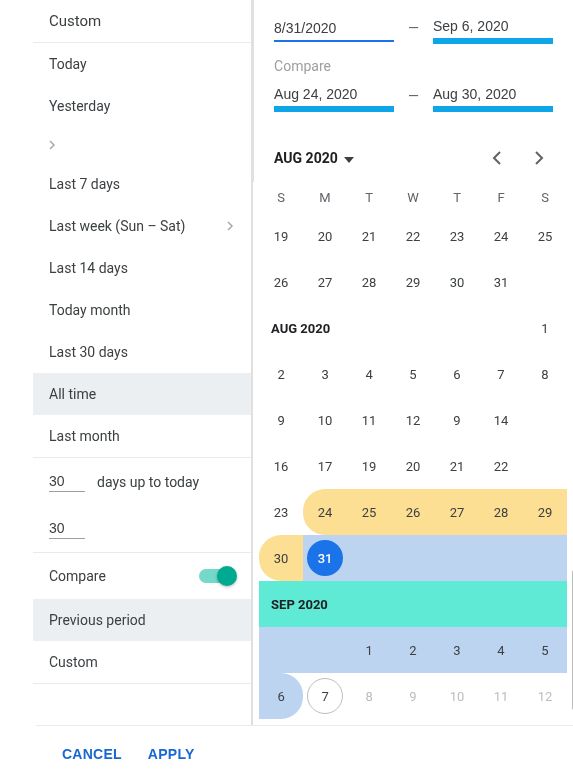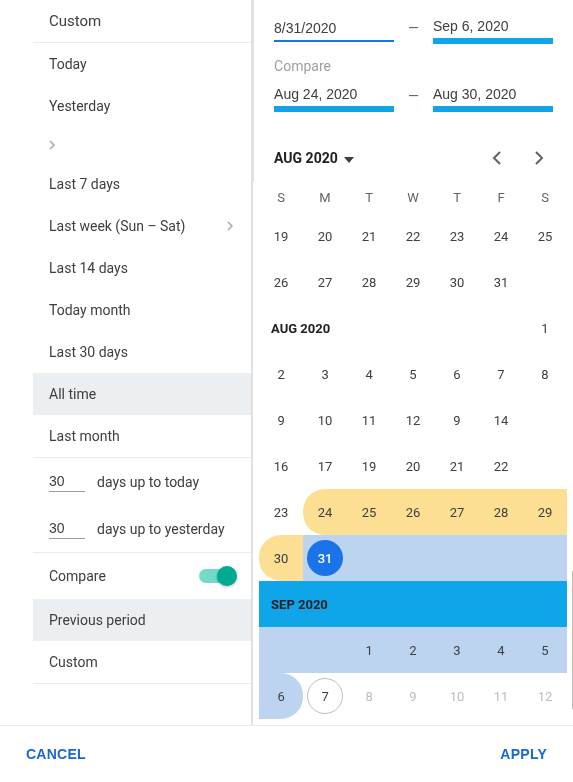--- a/index.html
+++ b/index.html
@@ -186,24 +186,25 @@
     height: 46px;
   }
   .month-head-row .month-h-cell {
     grid-column: 1 / span 6;
     display: flex;
     align-items: center;
     height: 46px;
   }
   .footer {
     display: flex;
-    justify-content: space-between;
+    justify-content: flex-start;
     gap: 26px;
     padding: 20px 26px;
     border-top: 1px solid #e8eaed;
+    margin-left: 36px;
   }
   .txt-btn {
     background: none;
     border: none;
     color: #1967d2;
     font-weight: 600;
     font-size: 14px;
     letter-spacing: 0.25px;
     cursor: pointer;
   }
@@ -268,21 +269,20 @@
         </div>
 
       <div class="divider"></div>
 
       <div class="days-row">
         <input class="days-input" value="30" style="">
         <span>days up to today</span>
       </div>
       <div class="days-row">
         <input class="days-input" value="30" style="">
-        <span>days up to yesterday</span>
       </div>
 
       <div class="divider"></div>
 
       <div class="compare-row">
         <span>Compare</span>
         <div class="switch">
           <div class="switch-track"></div>
           <div class="switch-thumb"></div>
         </div>
@@ -416,21 +416,21 @@
                 <span>31</span>
               </div>
             </div>
           <div class="day sel"></div>
           <div class="day sel"></div>
           <div class="day sel"></div>
           <div class="day sel"></div>
           <div class="day sel"></div>
         </div>
 
-        <div class="month-head-row sel" style="background:#0ea5e9">
+        <div class="month-head-row sel" style="background:#5eead4">
           <div class="month-h-cell">
             <span class="month-h">SEP 2020</span>
           </div>
           <div class="day"></div>
         </div>
 
         <div class="day-row">
           <div class="day sel"></div>
           <div class="day sel"></div>
           <div class="day sel">1</div>

